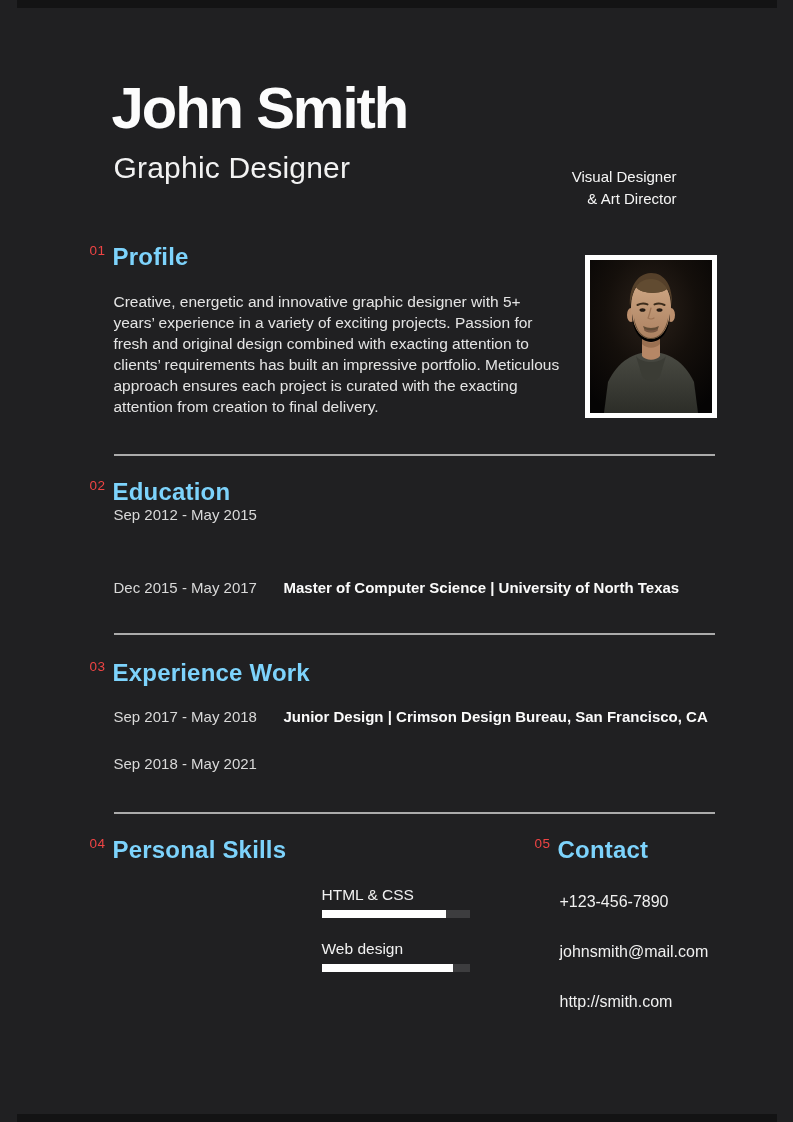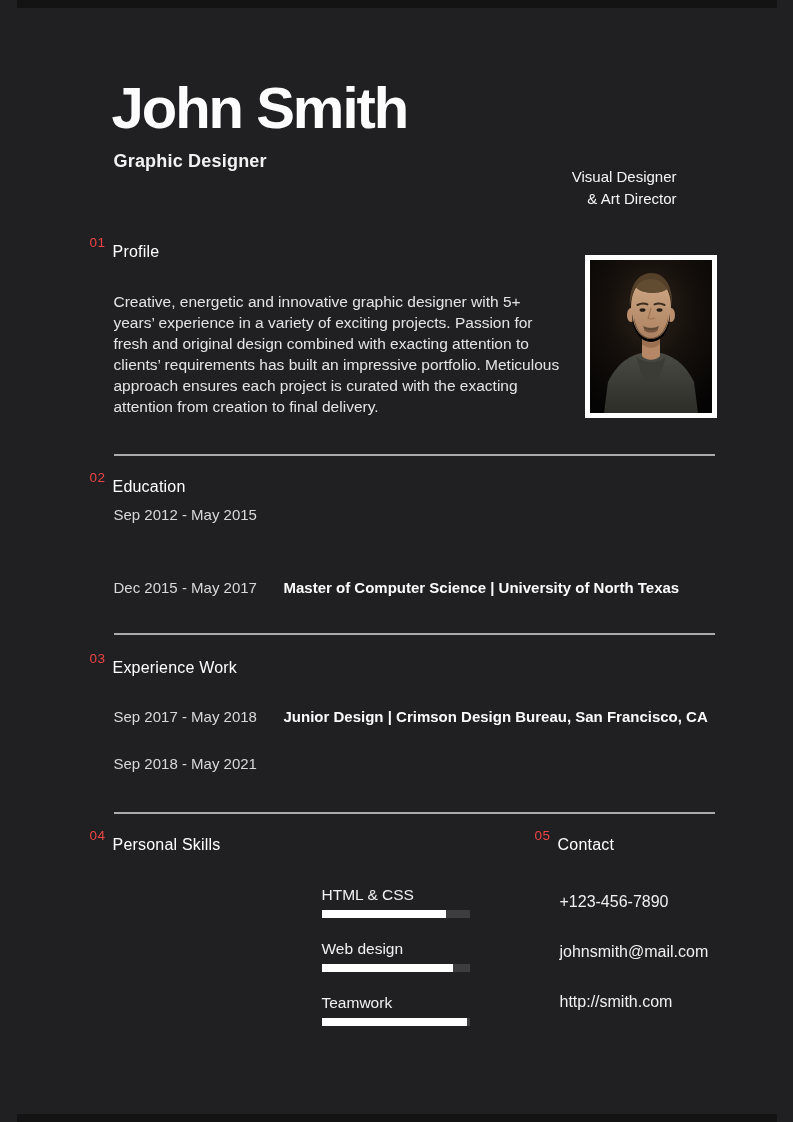--- a/index.html
+++ b/index.html
@@ -17,33 +17,33 @@
   .edge-top { top: 0; }
   .edge-bottom { bottom: 0; }
 
   .name {
     position: absolute; left: 95px; top: 78px;
     font-size: 58px; font-weight: bold; letter-spacing: -2px; color: #fcfcfc;
     line-height: 1.05;
   }
   .role {
     position: absolute; left: 97px; top: 151px;
-    font-size: 18px; font-weight: bold; color: #f2f2f2; letter-spacing: 0.2px;
+    font-size: 30px; font-weight: normal; color: #f2f2f2; letter-spacing: 0.2px;
   }
   .tagline {
     position: absolute; right: 100px; top: 166px;
     text-align: right; font-size: 15px; line-height: 21.5px; color: #f5f5f5;
   }
 
   .sec-head { position: absolute; white-space: nowrap; }
   .sec-num {
     display: inline-block; font-size: 13.5px; color: #ef4444;
     position: relative; top: -10px; margin-right: 7px; letter-spacing: 0.5px;
   }
-  .sec-title { font-size: 16px; font-weight: normal; color: #ffffff; letter-spacing: 0.2px; }
+  .sec-title { font-size: 24px; font-weight: bold; color: #7dd3fc; letter-spacing: 0.2px; }
 
   .profile-body {
     position: absolute; left: 97px; top: 291px; width: 450px;
     font-size: 15.5px; line-height: 21px; color: #e4e4e4;
   }
 
   .photo-frame {
     position: absolute; left: 568px; top: 255px;
     width: 132px; height: 163px;
     background: #ffffff; padding: 5px;
@@ -173,26 +173,20 @@
       <div class="skill-track">
         <div class="skill-fill" style="width: 84%;"></div>
       </div>
     </div>
     <div class="skill-item">
       <div class="skill-label">Web design</div>
       <div class="skill-track">
         <div class="skill-fill" style="width: 89%;"></div>
       </div>
     </div>
-    <div class="skill-item">
-      <div class="skill-label">Teamwork</div>
-      <div class="skill-track">
-        <div class="skill-fill" style="width: 98%;"></div>
-      </div>
-    </div>
   </div>
 
   <div class="sec-head" style="left:518px; top:836px;">
     <span class="sec-num">05</span><span class="sec-title">Contact</span>
   </div>
   <div class="contact-list">
     <div class="contact-item">+123-456-7890</div>
     <div class="contact-item">johnsmith@mail.com</div>
     <div class="contact-item">http://smith.com</div>
   </div>

